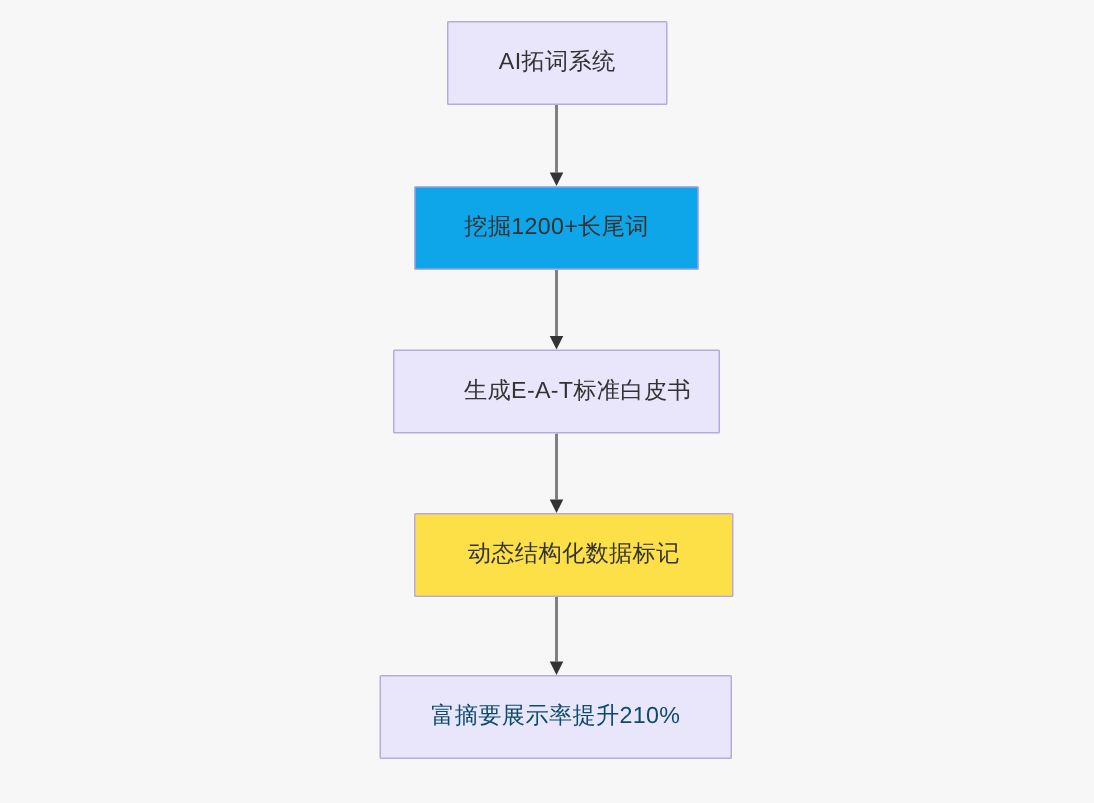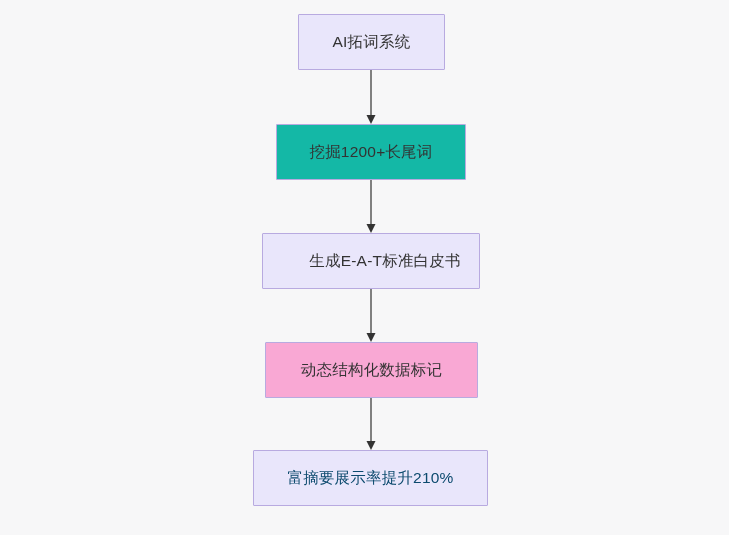--- a/index.html
+++ b/index.html
@@ -63,26 +63,26 @@
         <line x1="371" y1="289" x2="371" y2="333" stroke="#808080" stroke-width="2"></line>
         <polygon points="366.5,333 375.5,333 371,342" fill="#333333"></polygon>
         <line x1="371" y1="398" x2="371" y2="441" stroke="#808080" stroke-width="2"></line>
         <polygon points="366.5,441 375.5,441 371,450" fill="#333333"></polygon>
       </g>
   </svg>
   <div id="nodes-group">
       <div class="node" style="left: 298px; top: 14px; width: 147px; height: 56px; background: rgb(233, 230, 251); border-color: rgb(184, 170, 224); color: rgb(51, 51, 51);">
         <span class="node-label">AI拓词系统</span>
       </div>
-      <div class="node" style="left: 276px; top: 124px; width: 190px; height: 56px; background: #14b8a6; border-color: rgb(184, 170, 224); color: rgb(51, 51, 51); align-items: center;">
+      <div class="node" style="left: 276px; top: 124px; width: 190px; height: 56px; background: #0ea5e9; border-color: rgb(184, 170, 224); color: rgb(51, 51, 51); align-items: center;">
         <span class="node-label">挖掘1200+长尾词</span>
       </div>
       <div class="node" style="left: 262px; top: 233px; width: 218px; height: 56px; background: rgb(233, 230, 251); border-color: rgb(184, 170, 224); color: rgb(51, 51, 51); padding-left: 28px;">
         <span class="node-label">生成E-A-T标准白皮书</span>
       </div>
-      <div class="node" style="left: 265px; top: 342px; width: 213px; height: 56px; background: #f9a8d4; border-color: rgb(184, 170, 224); color: rgb(51, 51, 51);">
+      <div class="node" style="left: 276px; top: 342px; width: 213px; height: 56px; background: #fde047; border-color: rgb(184, 170, 224); color: rgb(51, 51, 51);">
         <span class="node-label">动态结构化数据标记</span>
       </div>
       <div class="node" style="left: 253px; top: 450px; width: 235px; height: 56px; background: rgb(233, 230, 251); border-color: rgb(184, 170, 224); color: #0c4a6e;">
         <span class="node-label">富摘要展示率提升210%</span>
       </div>
     </div>
 </div>
 
 </body></html>

